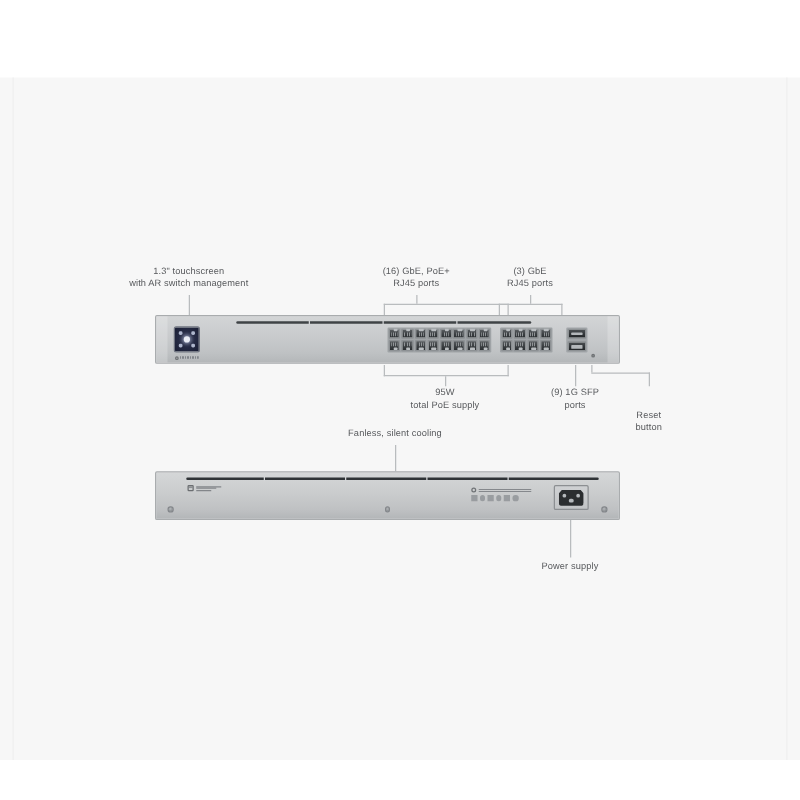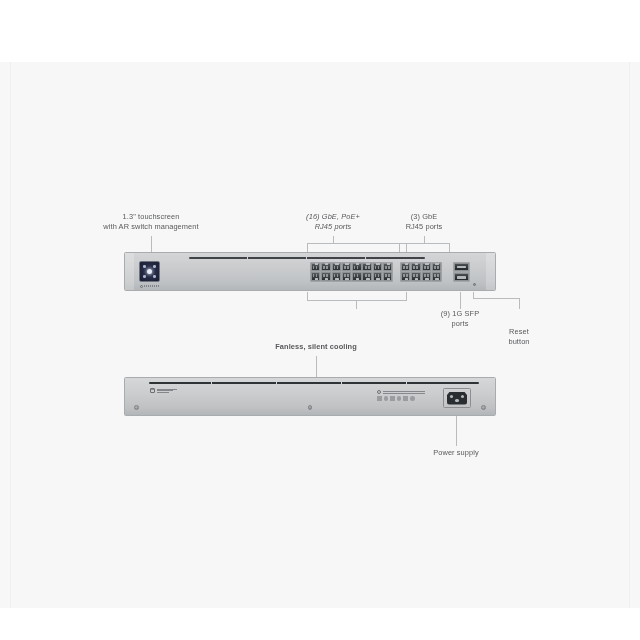--- a/index.html
+++ b/index.html
@@ -416,21 +416,21 @@
 <div id="stage">
 
   <div class="band" id="band-main"></div>
   <div class="edge-line" id="edge-left"></div>
   <div class="edge-line" id="edge-right"></div>
 
   <div class="callout" id="callout-touchscreen" style="left:86px; top:212px; width:130px;">1.3" touchscreen
 with AR switch management</div>
   <div class="vline" style="left:151px; top:236px; height:16px;"></div>
 
-  <div class="callout" id="callout-poe" style="left:288px; top:212px; width:90px;font-style:italic;">(16) GbE, PoE+
+  <div class="callout" id="callout-poe" style="left:288px; top:212px; width:90px;">(16) GbE, PoE+
 RJ45 ports</div>
   <div class="vline" style="left:333px; top:236px; height:7px;"></div>
   <div class="bracket-down" style="left:307px; top:243px; width:100px; height:9px;"></div>
 
   <div class="callout" id="callout-gbe" style="left:386px; top:212px; width:76px;">(3) GbE
 RJ45 ports</div>
   <div class="vline" style="left:424px; top:236px; height:7px;"></div>
   <div class="bracket-down" style="left:399px; top:243px; width:51px; height:9px;"></div>
 
   <div id="front-panel">
@@ -511,32 +511,34 @@
     <div id="sfp-bank">
       <div class="sfp"></div>
       <div class="sfp"></div>
     </div>
 
     <div id="reset-hole"></div>
   </div>
 
   <div class="bracket-up" style="left:307px; top:292px; width:100px; height:9px;"></div>
   <div class="vline" style="left:356px; top:301px; height:8px;"></div>
+  <div class="callout" id="callout-poe-supply" style="left:306px; top:309px; width:100px;">95W
+total PoE supply</div>
 
   <div class="vline" style="left:460px; top:292px; height:17px;"></div>
   <div class="callout" id="callout-sfp" style="left:425px; top:309px; width:70px;">(9) 1G SFP
 ports</div>
 
   <div class="vline" style="left:473px; top:292px; height:6px;"></div>
   <div class="hline" style="left:473px; top:298px; width:47px;"></div>
   <div class="vline" style="left:519px; top:298px; height:11px;"></div>
   <div class="callout" id="callout-reset" style="left:487px; top:327px; width:64px;">Reset
 button</div>
 
-  <div class="callout" id="callout-cooling" style="left:256px; top:342px; width:120px;font-weight:bold;">Fanless, silent cooling</div>
+  <div class="callout" id="callout-cooling" style="left:256px; top:342px; width:120px;">Fanless, silent cooling</div>
   <div class="vline" style="left:316px; top:356px; height:21px;"></div>
 
   <div id="rear-panel">
 
     <div id="rear-vent">
       <div class="seam" style="left:62px;"></div>
       <div class="seam" style="left:127px;"></div>
       <div class="seam" style="left:192px;"></div>
       <div class="seam" style="left:257px;"></div>
     </div>

